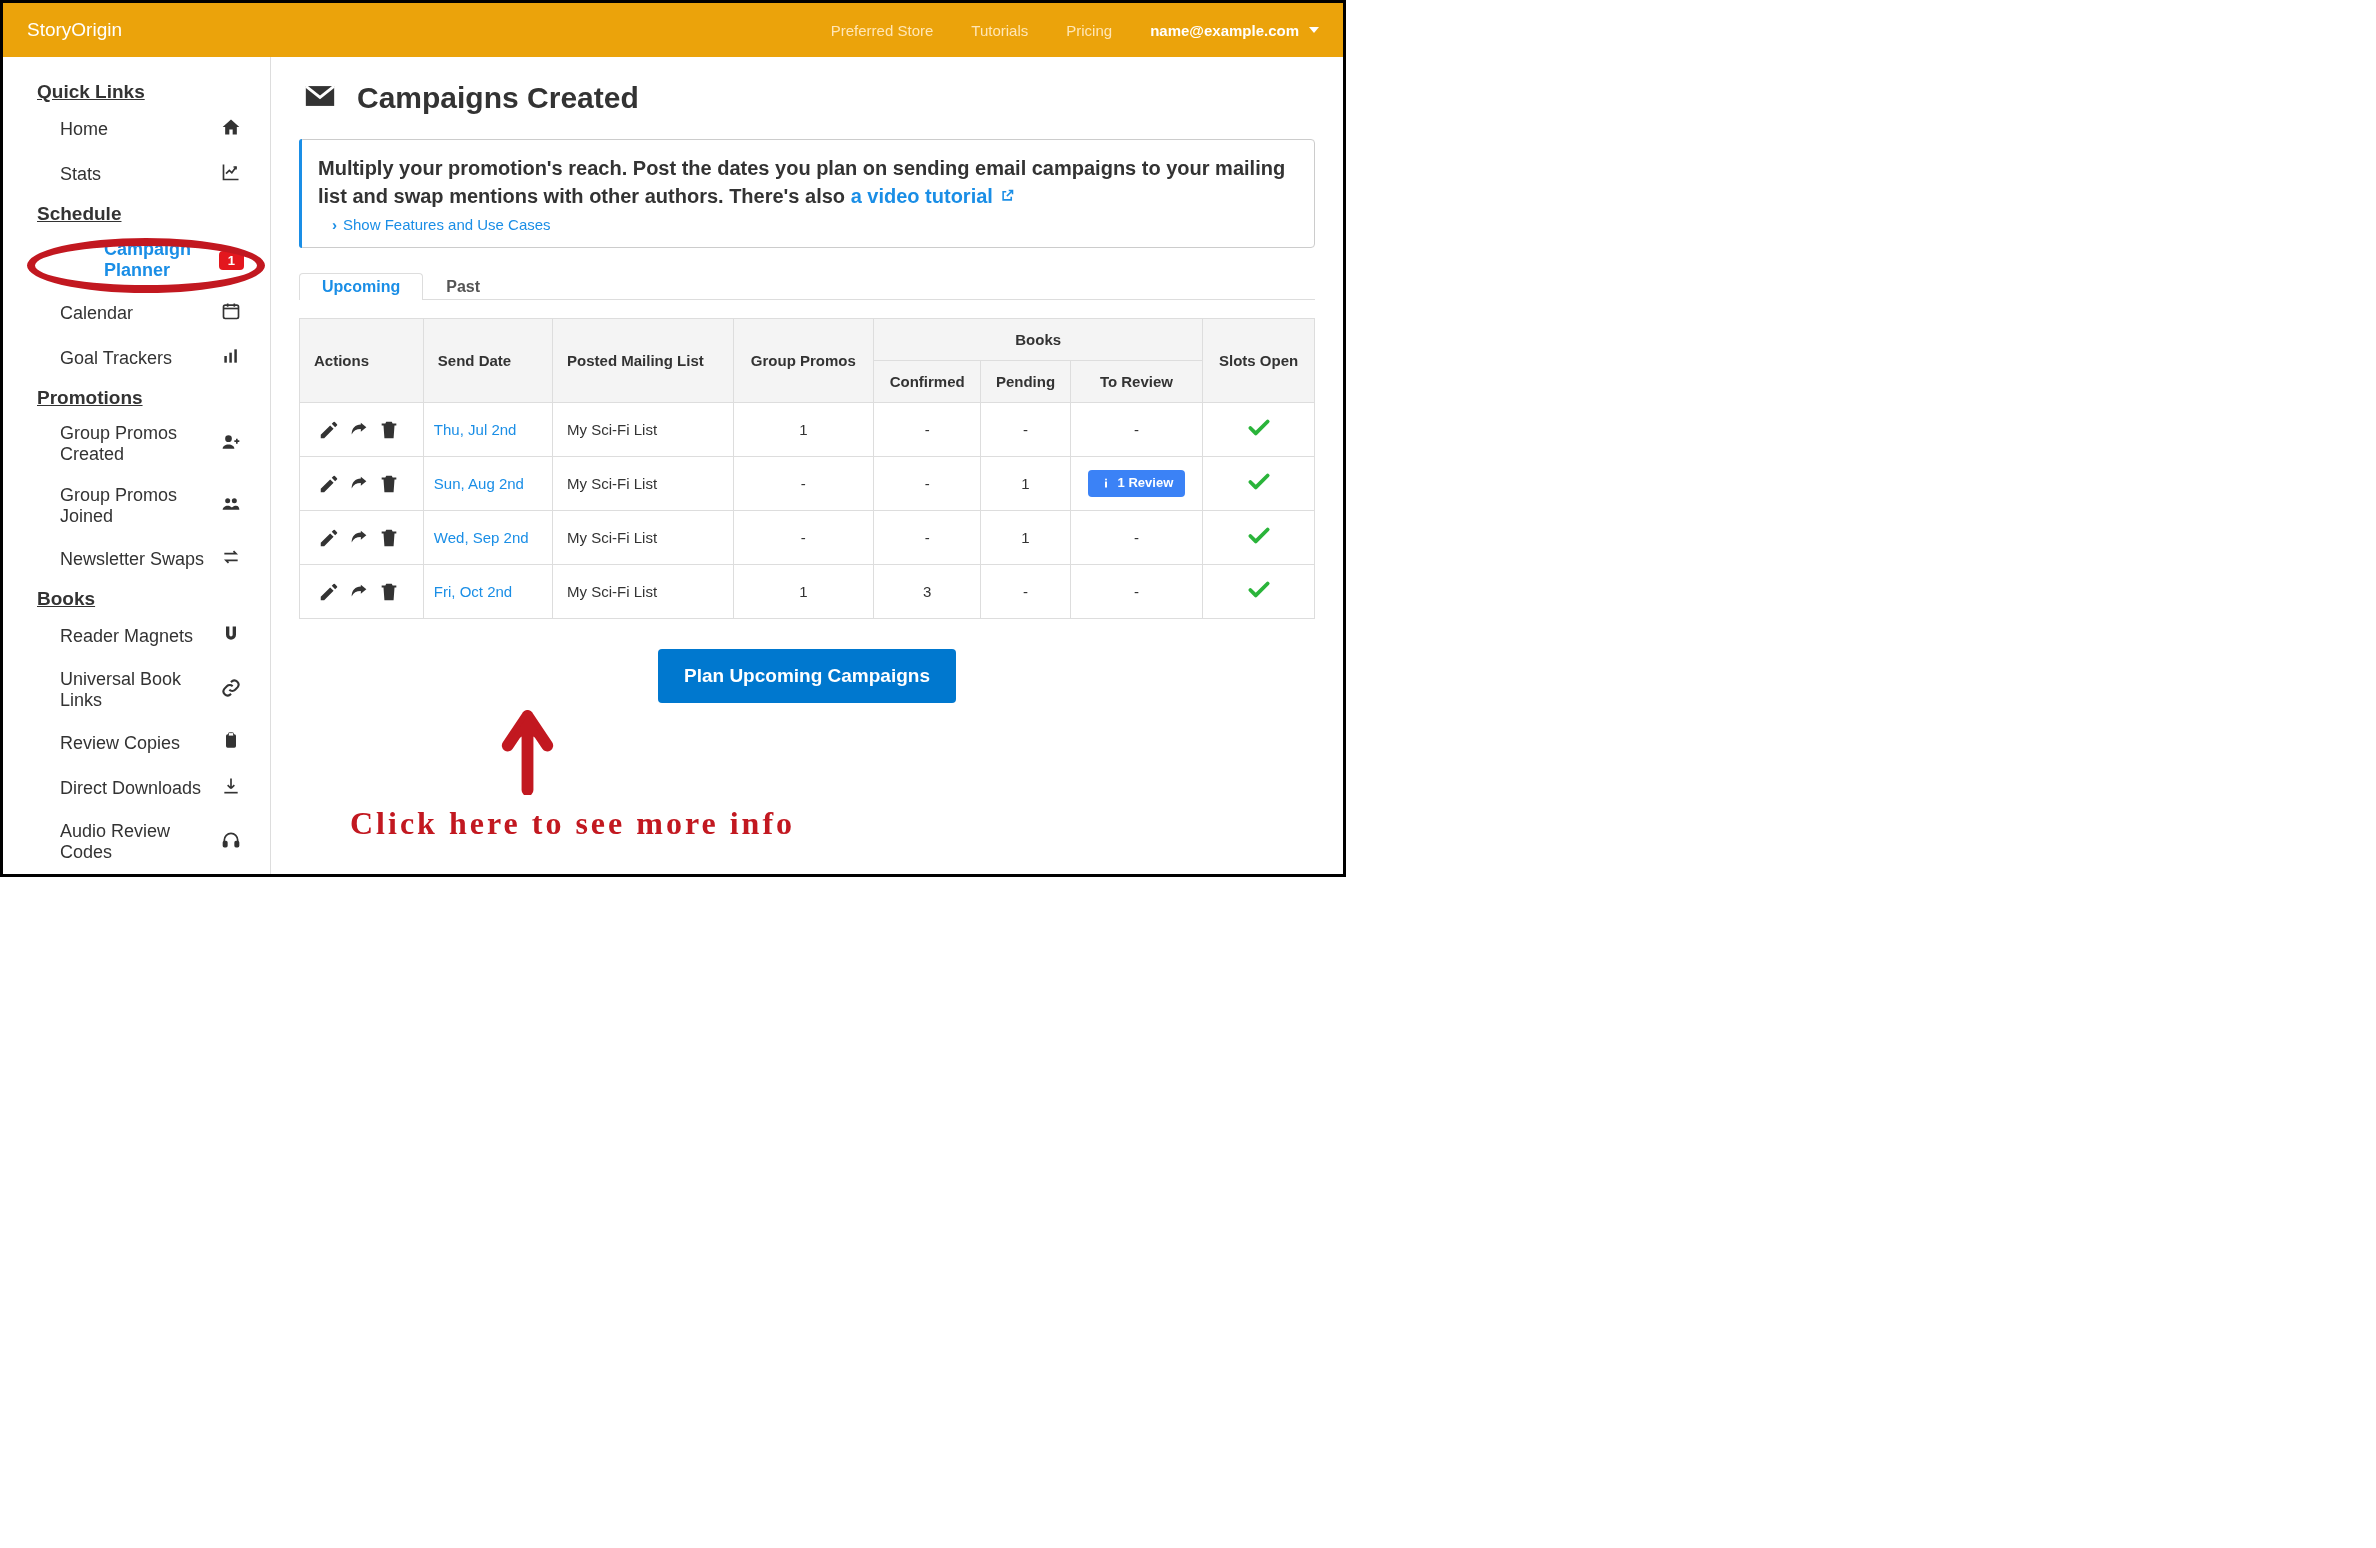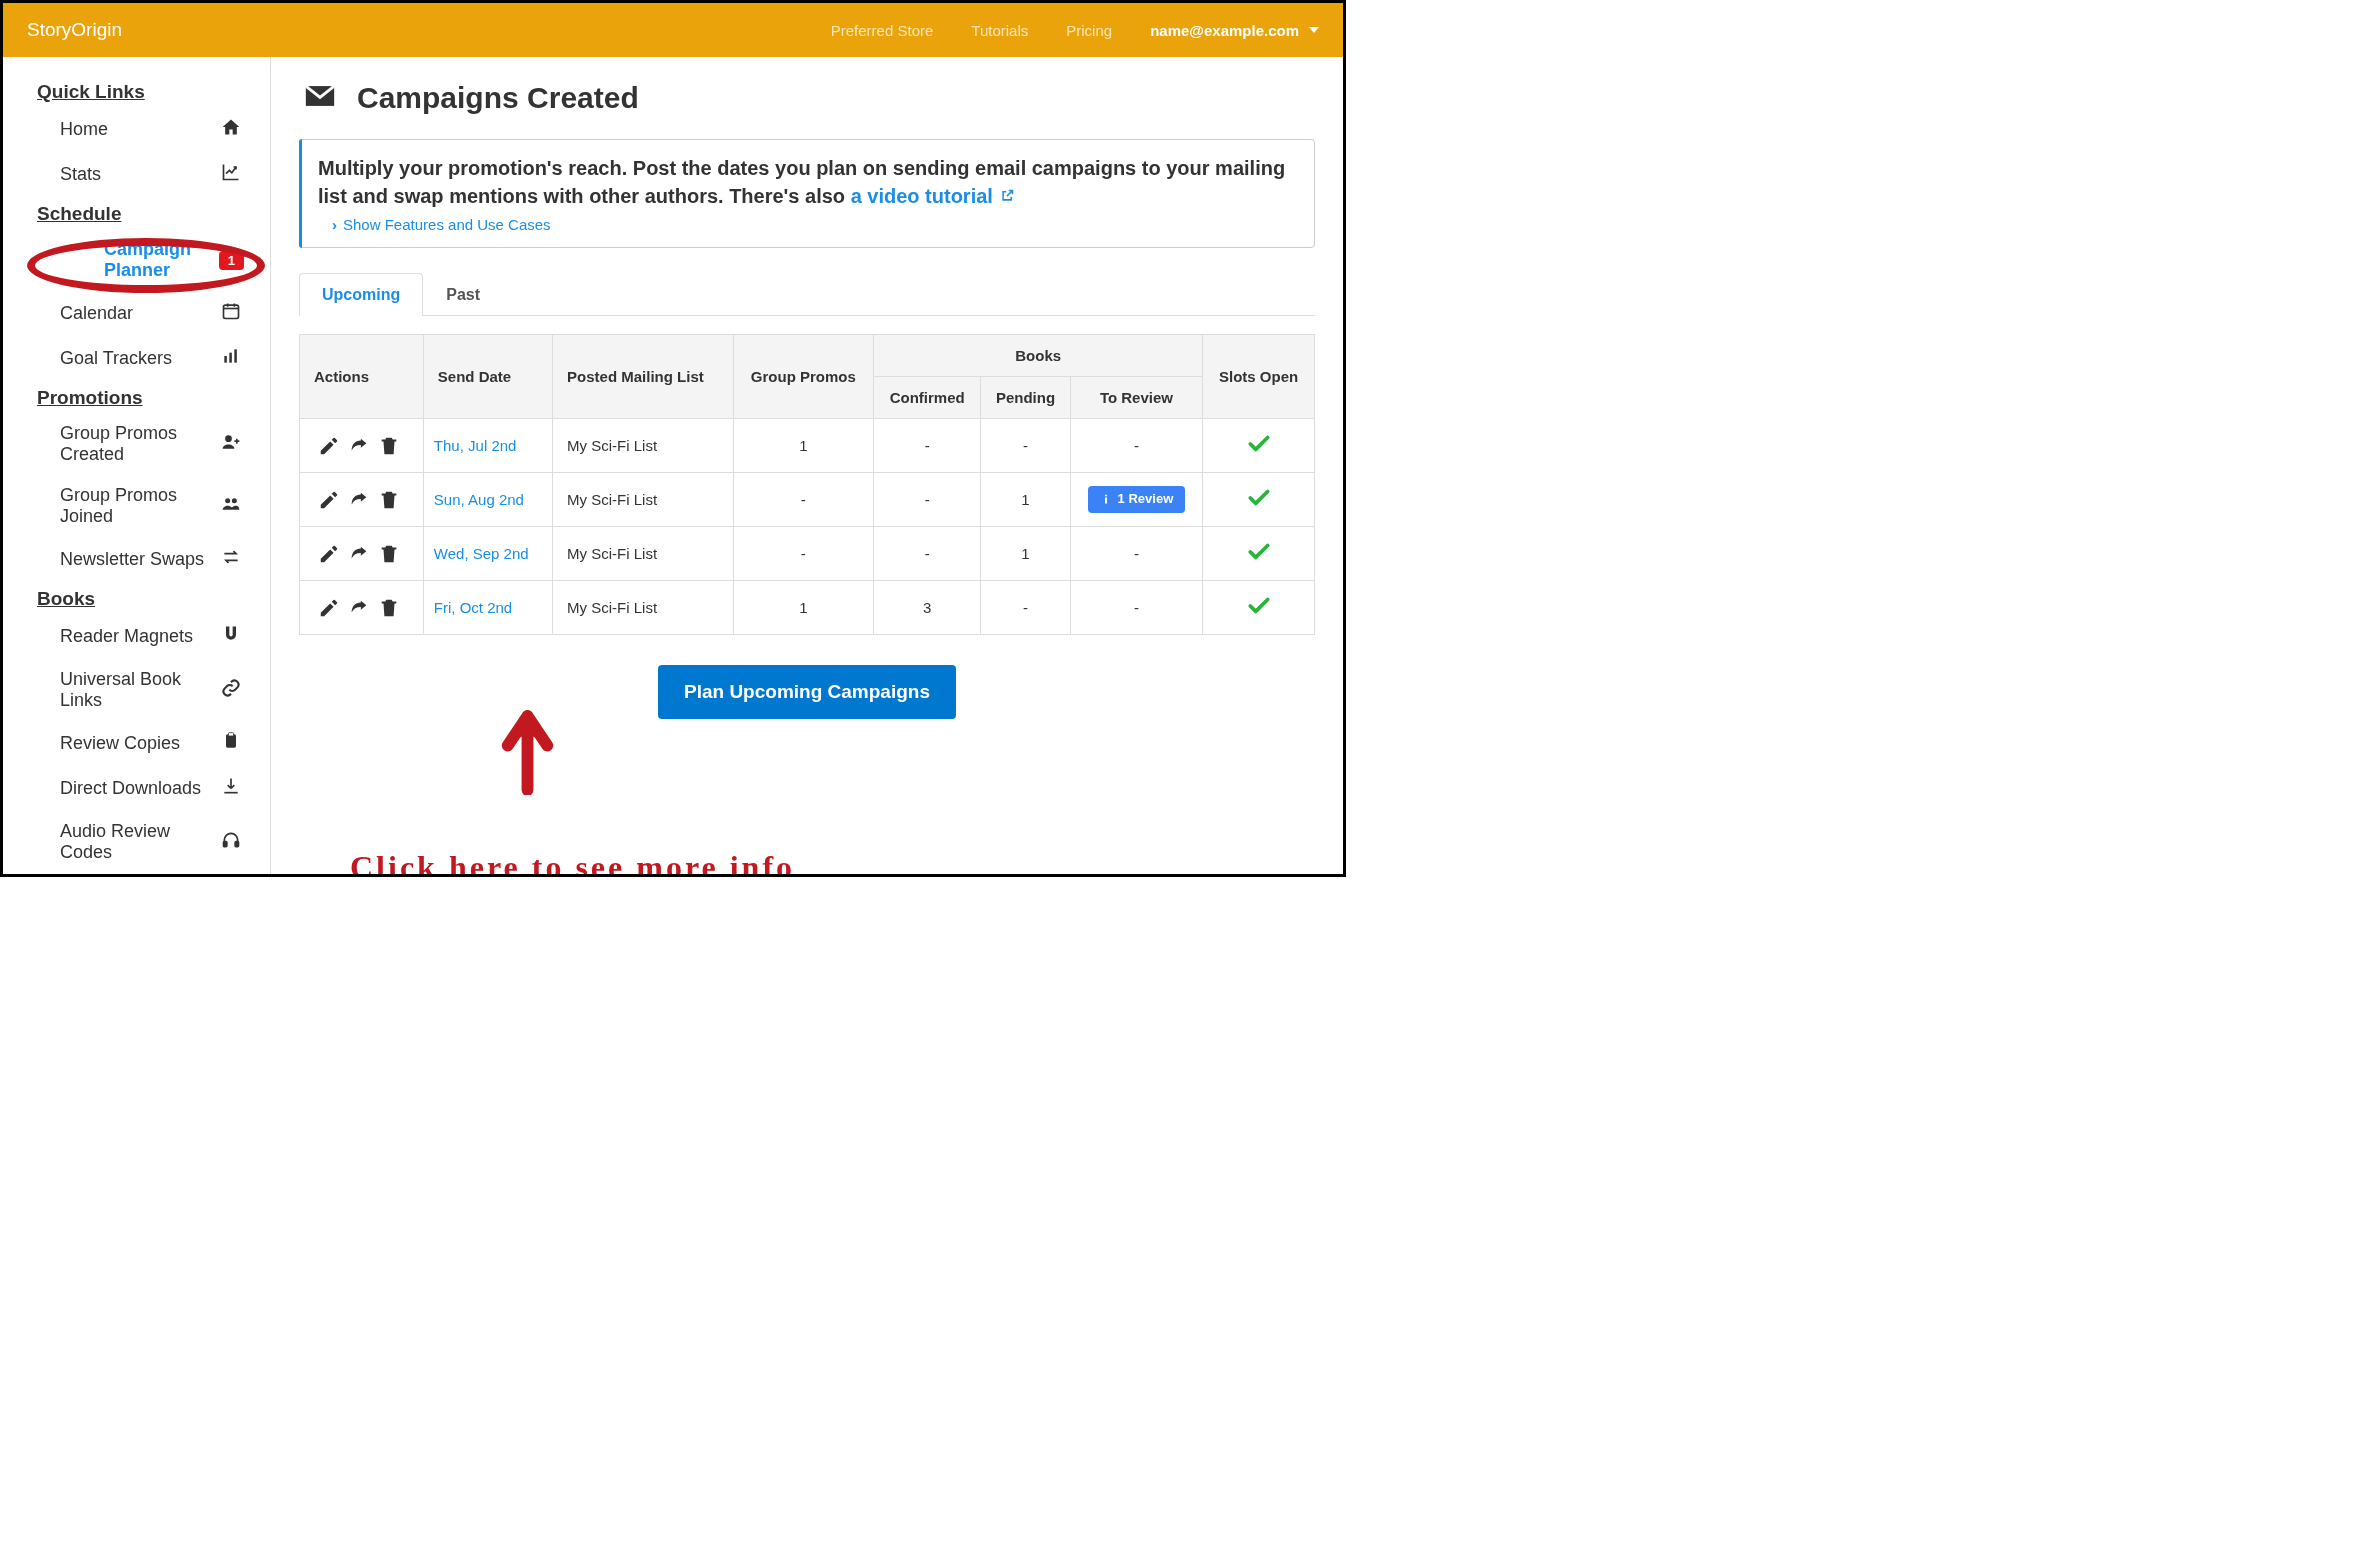--- a/index.html
+++ b/index.html
@@ -29,40 +29,40 @@
   .infobox { border: 1px solid #ccc; border-radius: 4px; padding: 14px 18px; margin-bottom: 24px; position: relative;}
   .infobox::before { content:""; position:absolute; left:-1px; top:-1px; bottom:-1px; width:3px; background:#1a8ee6; border-radius:4px 0 0 4px;}
   .infobox-text { font-size: 20px; font-weight: 600; color: #333; line-height: 1.4;}
   .infobox-text .norm { font-weight: 600; }
   .link { color: #1a8ee6; font-weight: 600; cursor: pointer;}
   .ext-icon { display:inline-block; margin-left:2px; }
   .show-features { margin-top: 6px; font-size: 15px; color: #1a8ee6; font-weight: 500; cursor: pointer;}
   .show-features .chev { margin: 0 6px 0 14px; font-weight: 700;}
 
   .tabs { display: flex; border-bottom: 1px solid #ddd; margin-bottom: 0;}
-  .tab { padding: 12px 22px; font-size: 16px; font-weight: 700; color: #555; cursor: pointer; border: 1px solid transparent; border-bottom: none; position: relative; top:1px; border-radius: 4px 4px 0 0;}
+  .tab { padding: 4px 22px; font-size: 16px; font-weight: 700; color: #555; cursor: pointer; border: 1px solid transparent; border-bottom: none; position: relative; top:1px; border-radius: 4px 4px 0 0;}
   .tab.active { color: #1a8ee6; border-color: #ddd; background: #fff; }
 
   table.campaigns { width: 100%; border-collapse: collapse; margin-top: 18px; font-size: 15px; }
   table.campaigns th, table.campaigns td { border: 1px solid #ddd; padding: 12px 10px; text-align: center; color: #333;}
   table.campaigns th { background: #f4f4f4; font-weight: 700; font-size: 15px; vertical-align: middle;}
   table.campaigns th.lh { text-align: left; padding-left: 14px;}
   table.campaigns td.lh { text-align: left; padding-left: 14px;}
   table.campaigns td.date { text-align: left; padding-left: 10px;}
   .date a { color: #1a8ee6; font-weight: 500; cursor: pointer;}
   .actions-cell { display: flex; gap: 8px; align-items: center; justify-content: flex-start; padding-left: 4px;}
   .actions-cell svg { width: 22px; height: 22px; cursor: pointer;}
   .review-btn { background: #3b82f6; color: #fff; font-weight: 700; font-size: 13px; padding: 6px 12px; border-radius: 4px; display: inline-flex; align-items: center; gap: 6px; line-height: 1.1; cursor: pointer;}
 
   .plan-btn { background: #0078cf; color: #fff; font-weight: 700; font-size: 19px; padding: 16px 26px; border: none; border-radius: 4px; cursor: pointer; display: block; margin: 30px auto 0 auto;}
 
   
   .anno-circle { position: absolute; left: 24px; top: 235px; width: 238px; height: 55px; border: 8px solid #c21820; border-radius: 50%; pointer-events: none; z-index: 50;}
   .anno-arrow { position: absolute; left: 485px; top: 703px; pointer-events:none; z-index: 50;}
-  .anno-text { position: absolute; left: 347px; top: 802px; color: #c21820; font-size: 32px; font-weight: 700; letter-spacing: 3px; font-family: Georgia, serif; pointer-events:none; z-index: 50; margin-top: 44px;}
+  .anno-text { position: absolute; left: 347px; top: 802px; color: #c21820; font-size: 32px; font-weight: 700; letter-spacing: 3px; font-family: Georgia, serif; pointer-events:none; z-index: 50;}
 </style>
 </head>
 <body>
 
 <div class="topbar">
   <div class="topbar-left">StoryOrigin</div>
   <div class="topbar-right">
     <a>Preferred Store</a>
     <a>Tutorials</a>
     <a>Pricing</a>

